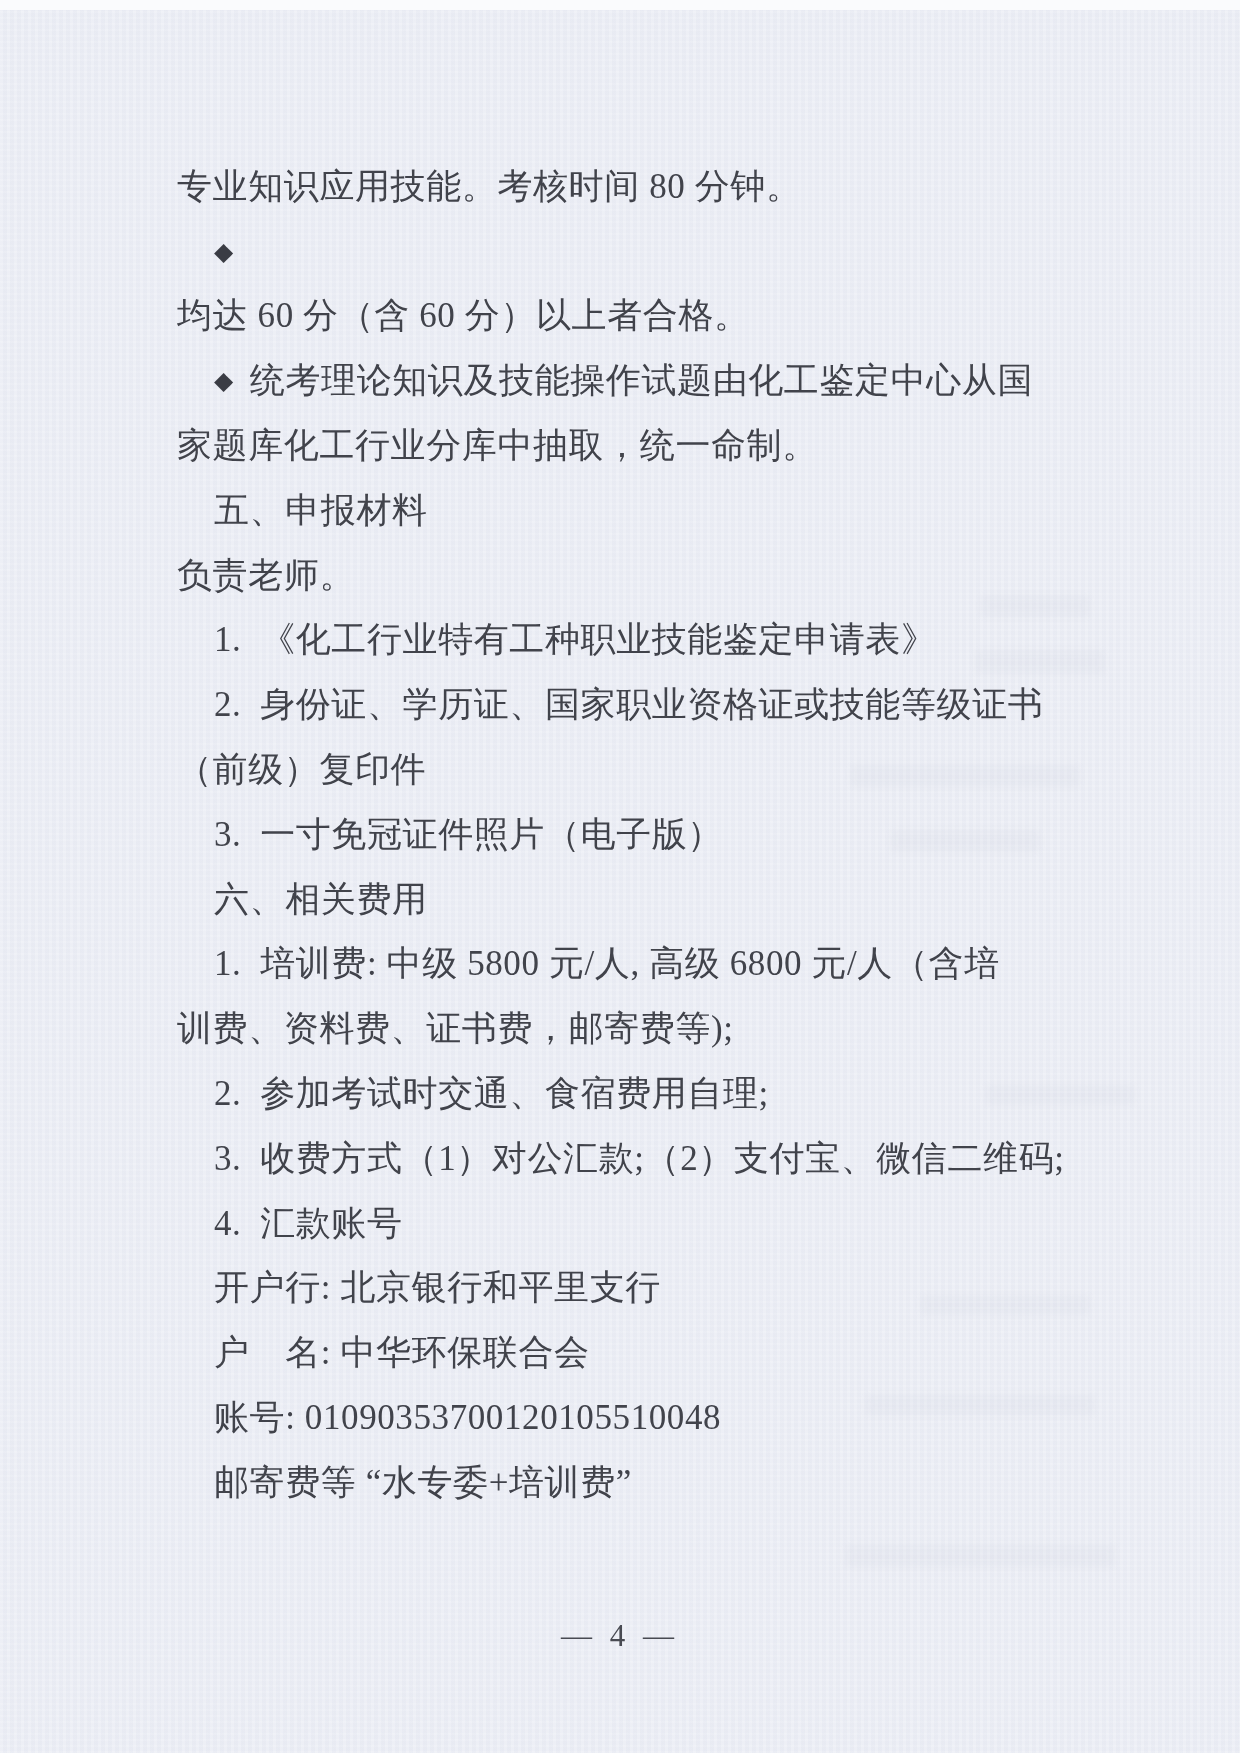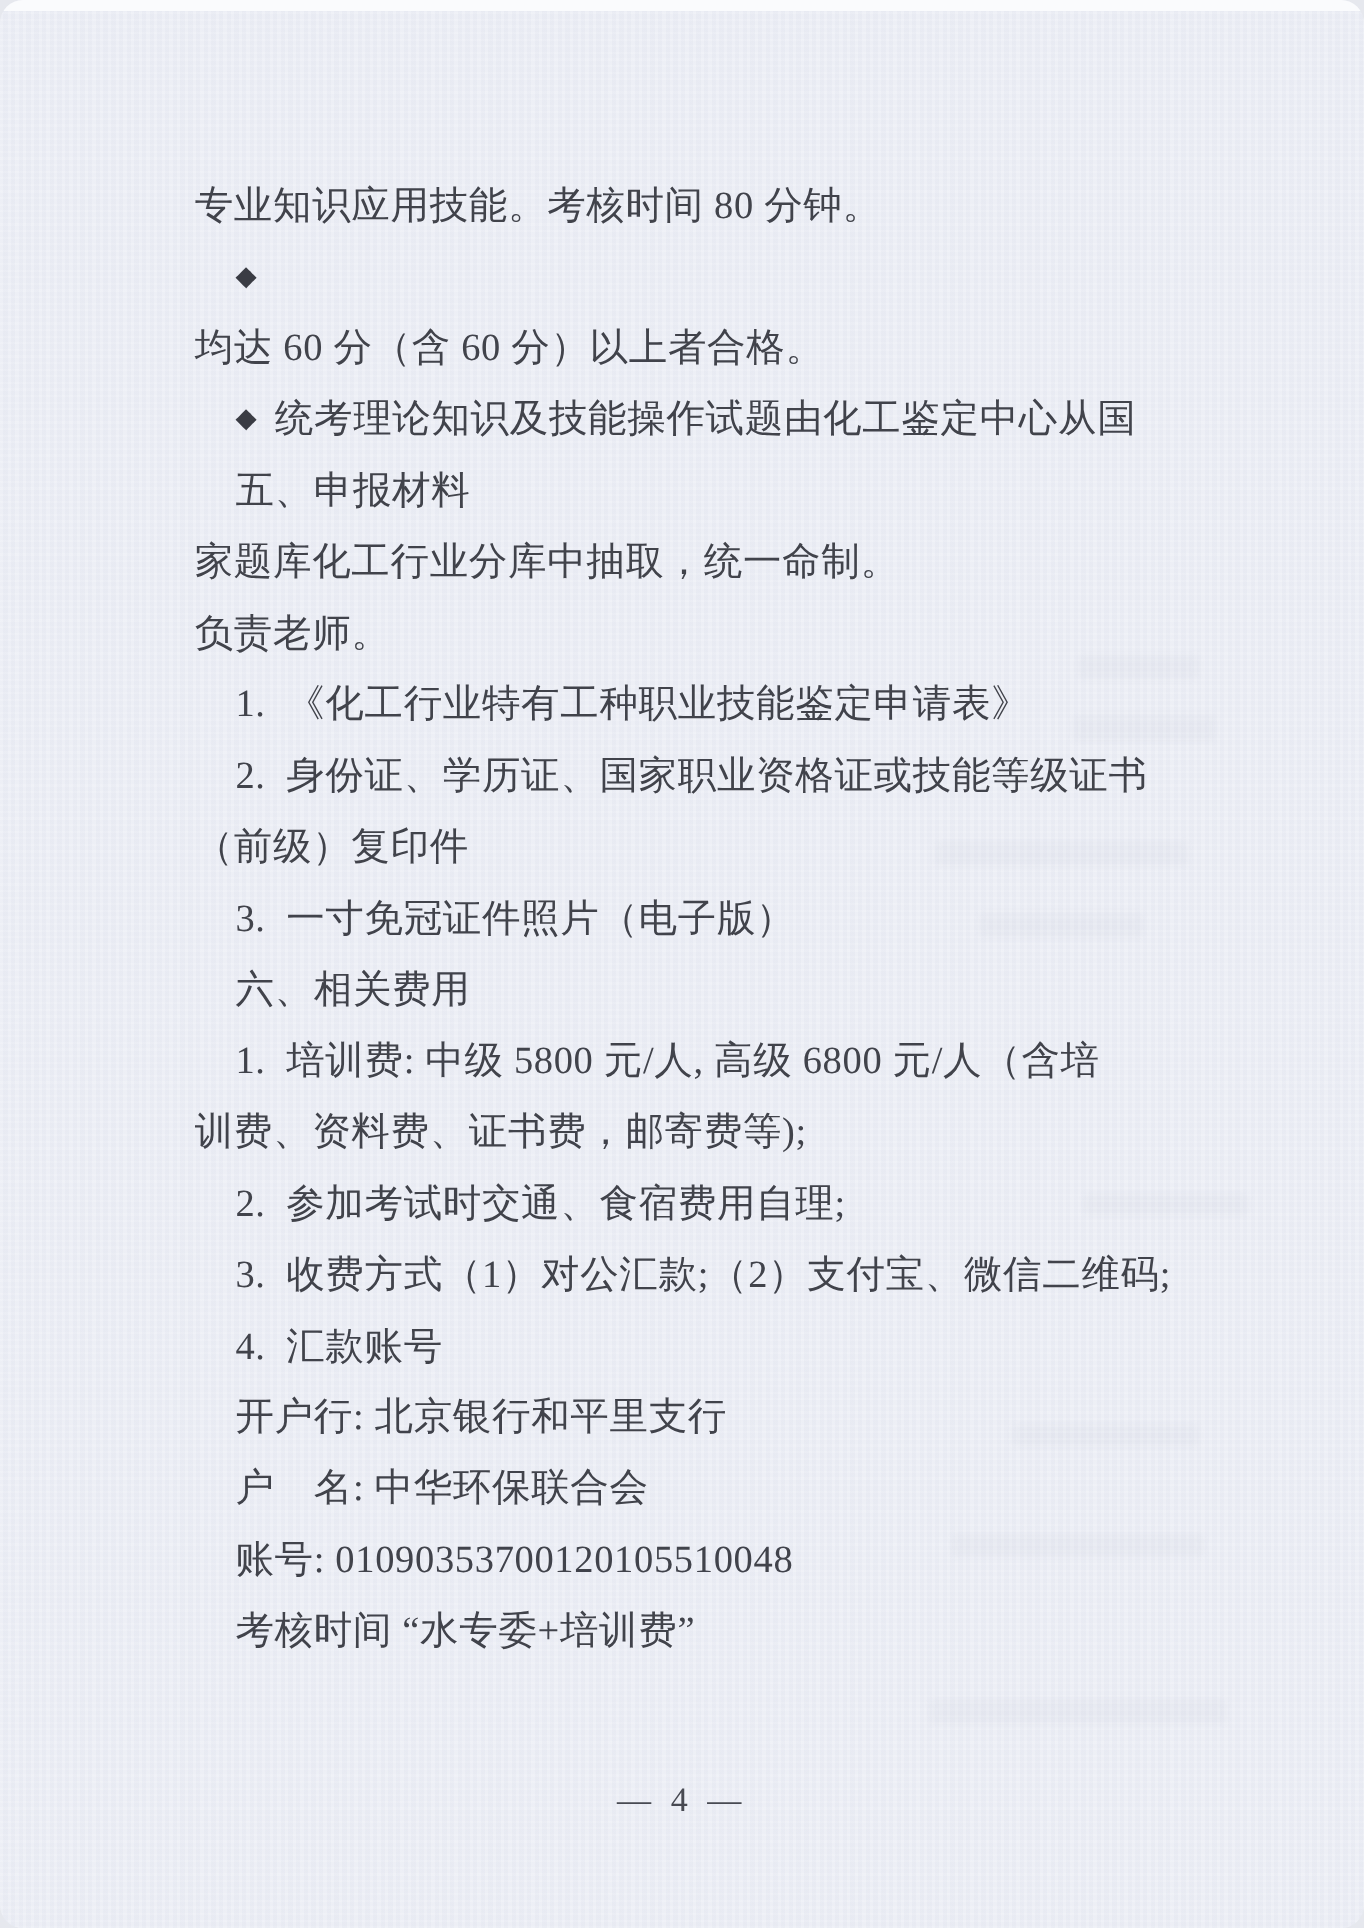--- a/index.html
+++ b/index.html
@@ -4,21 +4,20 @@
 <style>
   html, body { margin: 0; padding: 0; background: #e6e8ee; }
   .page {
     position: relative;
     width: 1240px;
     height: 1753px;
     background: #eef0f7;
     overflow: hidden;
     font-family: "Liberation Serif", "DejaVu Serif", serif;
     color: #41434b;
-    border-radius: 21px;
   }
   
   .page::before {
     content: "";
     position: absolute;
     inset: 0;
     background:
       repeating-linear-gradient(90deg, rgba(255,255,255,0.05) 0 3px, rgba(120,130,160,0.03) 3px 7px),
       repeating-linear-gradient(0deg, rgba(255,255,255,0.04) 0 2px, rgba(130,140,165,0.02) 2px 6px);
     pointer-events: none;
@@ -74,37 +73,37 @@
 <body>
 
 <div class="page">
   <div class="top-strip"></div>
 
   <main class="content">
     <div class="line"><span>专业知识应用技能。考核时间 80 分钟。</span></div>
     <div class="line ind"><span class="bullet">◆</span></div>
     <div class="line"><span>均达 60 分（含 60 分）以上者合格。</span></div>
     <div class="line ind"><span class="bullet">◆</span><span>统考理论知识及技能操作试题由化工鉴定中心从国</span></div>
+    <div class="line"><span>家题库化工行业分库中抽取，统一命制。</span></div>
     <div class="line ind"><span>五、申报材料</span></div>
-    <div class="line"><span>家题库化工行业分库中抽取，统一命制。</span></div>
     <div class="line"><span>负责老师。</span></div>
     <div class="line ind"><span>1.  《化工行业特有工种职业技能鉴定申请表》</span></div>
     <div class="line ind"><span>2.  身份证、学历证、国家职业资格证或技能等级证书</span></div>
     <div class="line"><span>（前级）复印件</span></div>
     <div class="line ind"><span>3.  一寸免冠证件照片（电子版）</span></div>
     <div class="line ind"><span>六、相关费用</span></div>
     <div class="line ind"><span>1.  培训费: 中级 5800 元/人, 高级 6800 元/人（含培</span></div>
     <div class="line"><span>训费、资料费、证书费，邮寄费等);</span></div>
     <div class="line ind"><span>2.  参加考试时交通、食宿费用自理;</span></div>
     <div class="line ind"><span>3.  收费方式（1）对公汇款;（2）支付宝、微信二维码;</span></div>
     <div class="line ind"><span>4.  汇款账号</span></div>
     <div class="line ind"><span>开户行: 北京银行和平里支行</span></div>
     <div class="line ind"><span>户　名: 中华环保联合会</span></div>
     <div class="line ind"><span>账号: 01090353700120105510048</span></div>
-    <div class="line ind"><span>考核时间 “水专委+培训费”</span></div>
+    <div class="line ind"><span>邮寄费等 “水专委+培训费”</span></div>
   </main>
 
   <div class="smudge" style="left:980px; top:595px; width:110px; height:22px;"></div>
   <div class="smudge" style="left:975px; top:650px; width:130px; height:24px;"></div>
   <div class="smudge" style="left:850px; top:765px; width:230px; height:22px;"></div>
   <div class="smudge" style="left:890px; top:830px; width:150px; height:22px;"></div>
   <div class="smudge" style="left:985px; top:1085px; width:150px; height:20px;"></div>
   <div class="smudge" style="left:920px; top:1295px; width:170px; height:20px;"></div>
   <div class="smudge" style="left:865px; top:1395px; width:230px; height:20px;"></div>
   <div class="smudge" style="left:845px; top:1545px; width:270px; height:22px;"></div>

